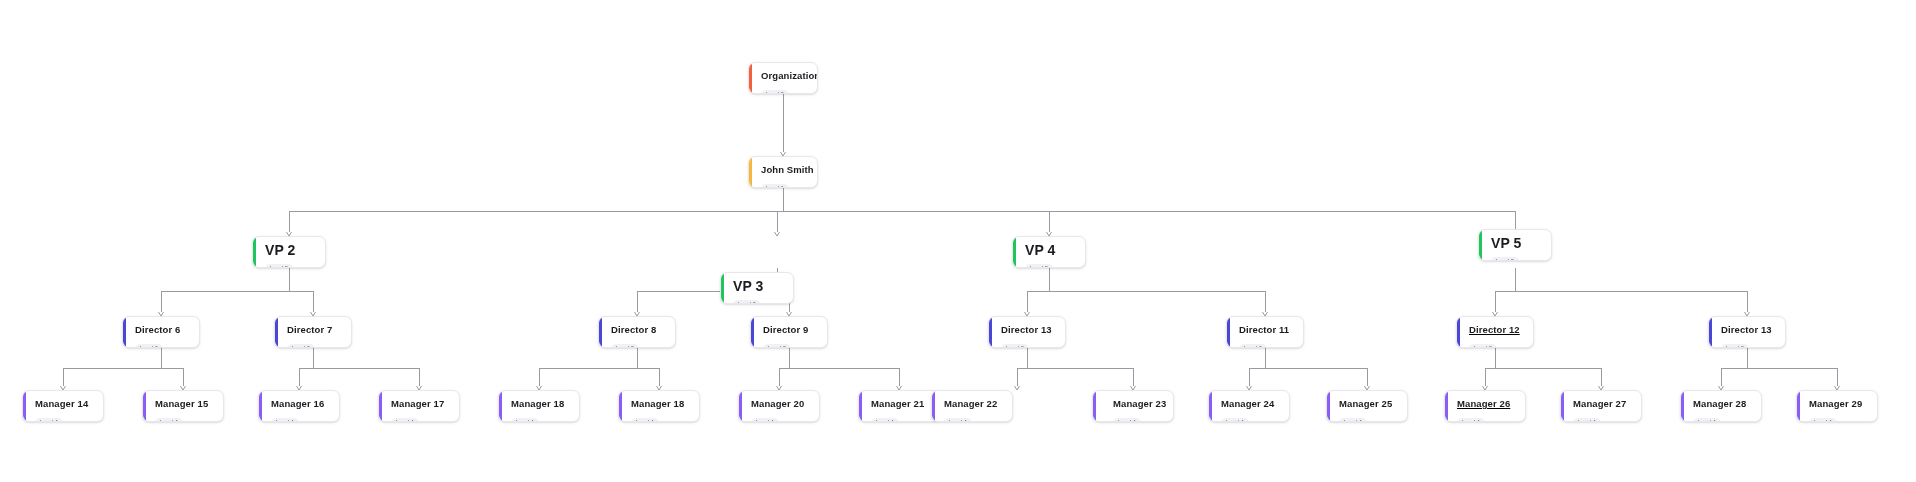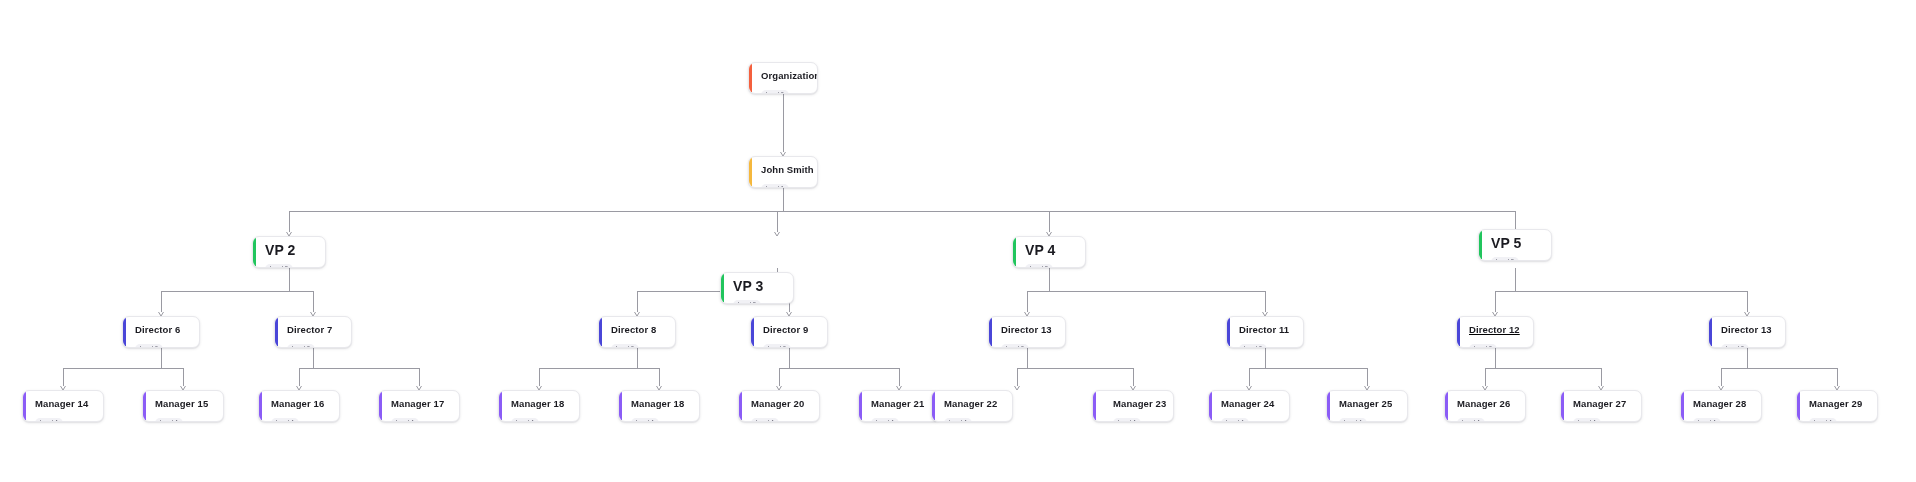--- a/index.html
+++ b/index.html
@@ -267,21 +267,21 @@
         <div class="node-body"><div class="node-title">Manager 23</div><span class="node-badge">Level 4</span></div>
       </div>
       <div class="node lvl4" style="left: 1208px; top: 390px;">
         <div class="accent" style="background: rgb(139, 92, 246);"></div>
         <div class="node-body"><div class="node-title">Manager 24</div><span class="node-badge">Level 4</span></div>
       </div>
       <div class="node lvl4" style="left: 1326px; top: 390px;">
         <div class="accent" style="background: rgb(139, 92, 246);"></div>
         <div class="node-body"><div class="node-title">Manager 25</div><span class="node-badge">Level 4</span></div>
       </div>
-      <div class="node lvl4" style="left: 1444px; top: 390px;">
+      <div class="node lvl4" style="left: 1444px; top: 390px; text-decoration: underline;">
         <div class="accent" style="background: rgb(139, 92, 246);"></div>
         <div class="node-body"><div class="node-title">Manager 26</div><span class="node-badge">Level 4</span></div>
       </div>
       <div class="node lvl4" style="left: 1560px; top: 390px;">
         <div class="accent" style="background: rgb(139, 92, 246);"></div>
         <div class="node-body"><div class="node-title">Manager 27</div><span class="node-badge">Level 4</span></div>
       </div>
       <div class="node lvl4" style="left: 1680px; top: 390px;">
         <div class="accent" style="background: rgb(139, 92, 246);"></div>
         <div class="node-body"><div class="node-title">Manager 28</div><span class="node-badge">Level 4</span></div>

